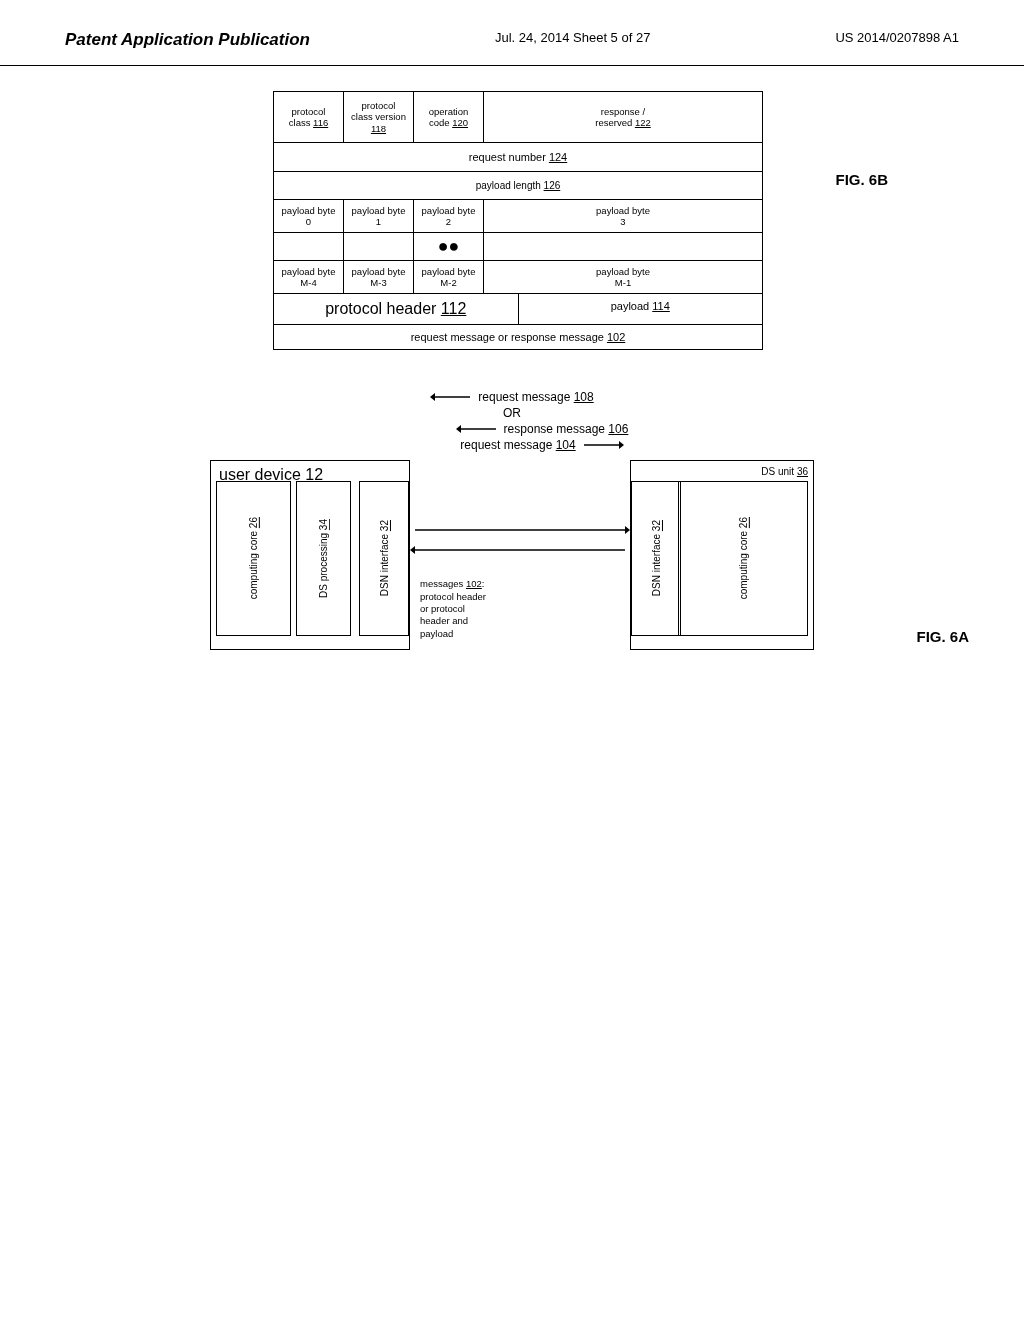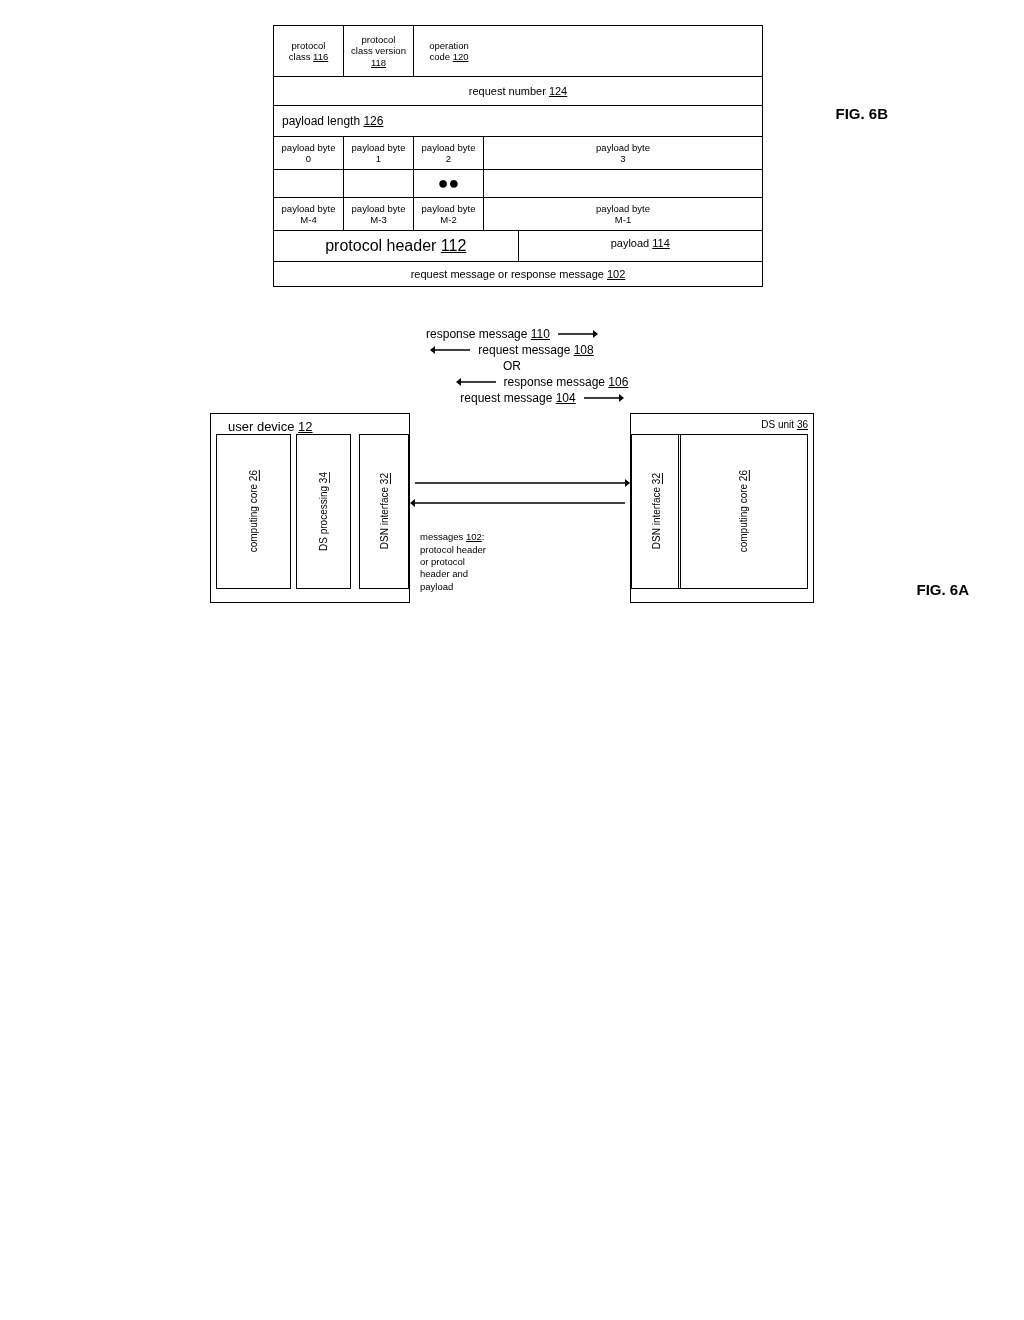--- a/index.html
+++ b/index.html
@@ -110,20 +110,25 @@
     .col-w1 { width: 62px; }
     .col-w2 { width: 62px; }
     .col-w3 { width: 62px; }
 
   </style>
 </head>
 <body>
 
 <div class="patent-page">
 
+  <div class="ph">
+    <span class="ph-title">Patent Application Publication</span>
+    <span class="ph-date">Jul. 24, 2014   Sheet 5 of 27</span>
+    <span class="ph-patent">US 2014/0207898 A1</span>
+  </div>
 
   <div class="fig6b-wrap">
     <div class="fig6b-content">
 
       <div class="pst" style="width:490px; margin: 0 auto;">
 
         <div class="pst-inner" style="min-height:50px; border-bottom:1.5px solid #000;">
           <div class="pst-col col-w1" style="width:70px;">
             <div class="pst-cell" style="min-height:50px; border-bottom:none;">
               <span>protocol<br>class <span class="u">116</span></span>
@@ -132,27 +137,32 @@
           <div class="pst-col col-w2" style="width:70px;">
             <div class="pst-cell" style="min-height:50px; border-bottom:none;">
               <span>protocol<br>class version<br><span class="u">118</span></span>
             </div>
           </div>
           <div class="pst-col col-w3" style="width:70px;">
             <div class="pst-cell" style="min-height:50px; border-bottom:none;">
               <span>operation<br>code <span class="u">120</span></span>
             </div>
           </div>
+          <div class="pst-col" style="flex:1;">
+            <div class="pst-cell" style="min-height:50px; border-bottom:none;">
+              <span>response /<br>reserved <span class="u">122</span></span>
+            </div>
+          </div>
         </div>
 
         <div style="border-bottom:1.5px solid #000; padding:8px; text-align:center; font-size:11px;">
           <span>request number <span class="u">124</span></span>
         </div>
 
-        <div style="border-bottom:1.5px solid #000; padding:8px; text-align:left; font-size:12px;">
+        <div style="border-bottom:1.5px solid #000; padding:8px; text-align:center; font-size:10px;">
           <span>payload length <span class="u">126</span></span>
         </div>
 
         <div style="display:flex; border-bottom:1px solid #000;">
           <div style="width:70px; border-right:1px solid #000; padding:5px 2px; font-size:9.5px; text-align:center; display:flex; align-items:center; justify-content:center;">payload byte<br>0</div>
           <div style="width:70px; border-right:1px solid #000; padding:5px 2px; font-size:9.5px; text-align:center; display:flex; align-items:center; justify-content:center;">payload byte<br>1</div>
           <div style="width:70px; border-right:1px solid #000; padding:5px 2px; font-size:9.5px; text-align:center; display:flex; align-items:center; justify-content:center;">payload byte<br>2</div>
           <div style="flex:1; padding:5px 2px; font-size:9.5px; text-align:center; display:flex; align-items:center; justify-content:center;">payload byte<br>3</div>
         </div>
 
@@ -189,27 +199,20 @@
         <span>FIG. 6B</span>
       </div>
 
     </div>
   </div>
 
   <div style="margin-top: 40px; position: relative;">
 
     <div style="text-align:center; margin-bottom:5px;">
 
-      <div style="display:flex; align-items:center; justify-content:center; gap:8px; font-size:12px; margin-bottom:2px;">
-        <span>response message <span class="u">110</span></span>
-        <svg width="40" height="12">
-          <line x1="0" y1="6" x2="35" y2="6" stroke="#000" stroke-width="1.5"></line>
-          <polygon points="35,2 40,6 35,10" fill="#000"></polygon>
-        </svg>
-      </div>
 
       <div style="display:flex; align-items:center; justify-content:center; gap:8px; font-size:12px; margin-bottom:2px;">
         <svg width="40" height="12">
           <line x1="5" y1="6" x2="40" y2="6" stroke="#000" stroke-width="1.5"></line>
           <polygon points="5,2 0,6 5,10" fill="#000"></polygon>
         </svg>
         <span>request message <span class="u">108</span></span>
       </div>
 
       <div style="font-size:12px; text-align:center; margin:2px 0;">OR</div>
@@ -228,21 +231,21 @@
           <line x1="0" y1="6" x2="35" y2="6" stroke="#000" stroke-width="1.5"></line>
           <polygon points="35,2 40,6 35,10" fill="#000"></polygon>
         </svg>
       </div>
     </div>
 
     <div style="display:flex; justify-content:center; align-items:stretch; gap:0; position:relative; margin-top:8px;">
 
       <div style="border:1.5px solid #000; width:200px; min-height:190px; position:relative; font-size:10px;">
 
-        <div style="position:absolute; top:5px; left:17px; font-size:13px;">user device <span class="u">12</span></div>
+        <div style="position:absolute; top:5px; left:8px; font-size:16px;">user device <span class="u">12</span></div>
 
         <div style="border:1.5px solid #000; position:absolute; top:20px; left:5px; width:75px; height:155px; display:flex; align-items:center; justify-content:center;">
           <span style="writing-mode:vertical-rl; transform:rotate(180deg); font-size:10px; white-space:nowrap;">computing core <span class="u">26</span></span>
         </div>
 
         <div style="border:1.5px solid #000; position:absolute; top:20px; left:85px; width:55px; height:155px; display:flex; align-items:center; justify-content:center;">
           <span style="writing-mode:vertical-rl; transform:rotate(180deg); font-size:10px; white-space:nowrap;">DS processing <span class="u">34</span></span>
         </div>
 
         <div style="border:1.5px solid #000; position:absolute; top:20px; right:0px; width:50px; height:155px; display:flex; align-items:center; justify-content:center;">

